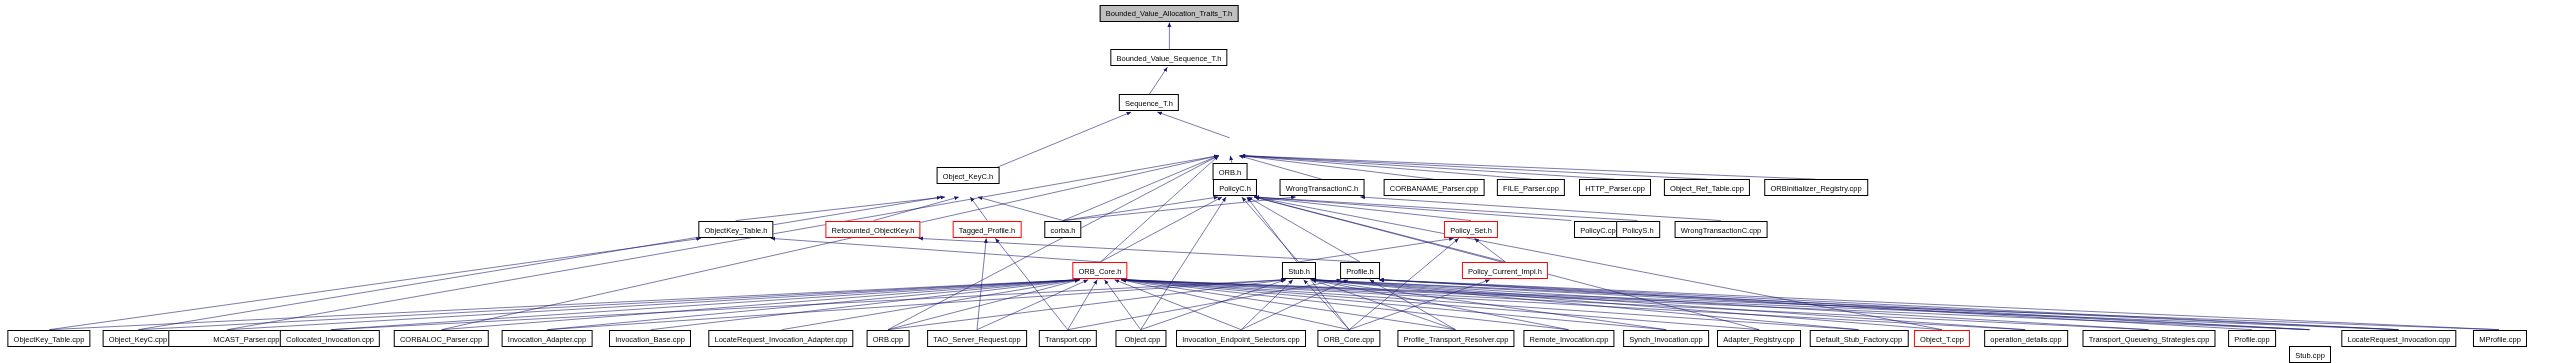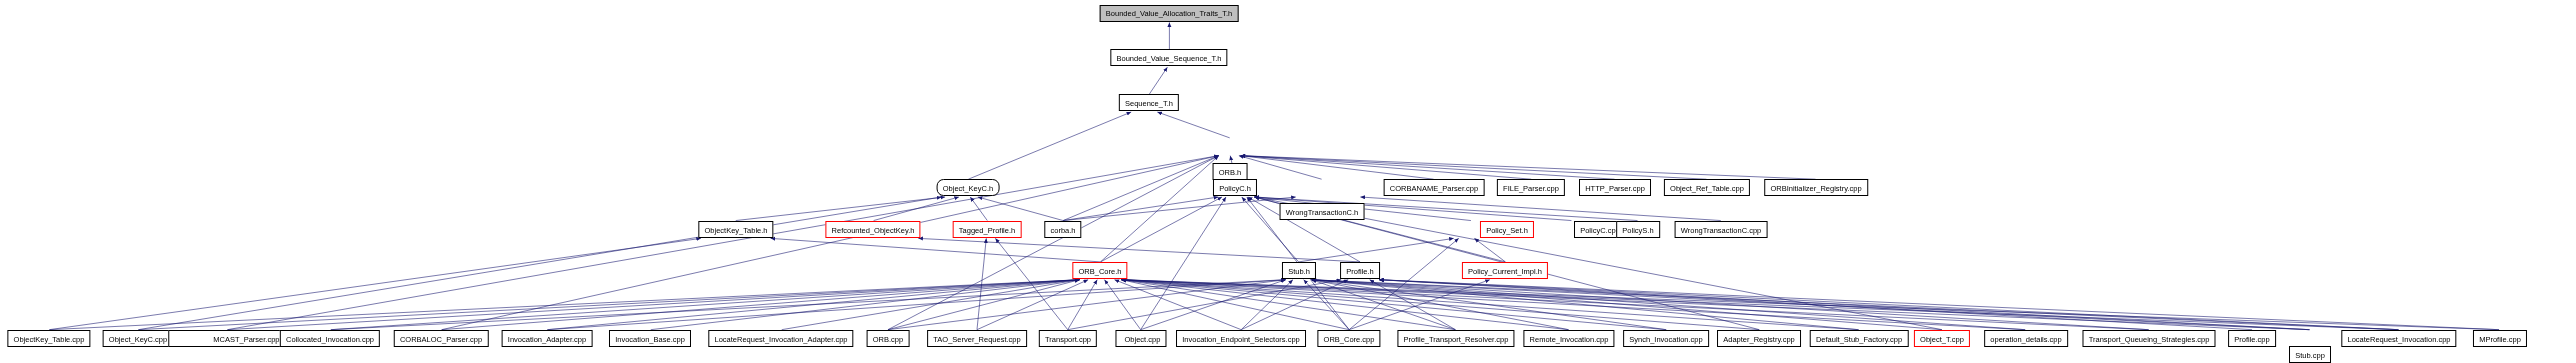--- a/index.html
+++ b/index.html
@@ -146,33 +146,33 @@
       <line x1="4020" y1="574" x2="2400.05" y2="487" marker-end="url(#arrowhead)"></line>
       <line x1="4175" y1="574" x2="2400.05" y2="487" marker-end="url(#arrowhead)"></line>
       <line x1="4350" y1="574" x2="2400.05" y2="487" marker-end="url(#arrowhead)"></line>
       <line x1="2160" y1="574" x2="2346.3" y2="487" marker-end="url(#arrowhead)"></line>
       <line x1="2348" y1="574" x2="2592.8" y2="487" marker-end="url(#arrowhead)"></line>
     </svg>
 <div class="node root" style="left: 1169px; top: 4.6px;">Bounded_Value_Allocation_Traits_T.h</div>
     <div class="node" style="left: 1169px; top: 49px;">Bounded_Value_Sequence_T.h</div>
     <div class="node" style="left: 1149px; top: 94px;">Sequence_T.h</div>
     <div class="node" style="left: 1230px; top: 138px; margin-top: 25px;">ORB.h</div>
-    <div class="node" style="left: 968px; top: 179px; border-radius: 7px;">Object_KeyC.h</div>
+    <div class="node" style="left: 968px; top: 167px;">Object_KeyC.h</div>
     <div class="node" style="left: 1235px; top: 179px;">PolicyC.h</div>
-    <div class="node" style="left: 1322px; top: 179px; margin-top: 24px;">WrongTransactionC.h</div>
+    <div class="node" style="left: 1322px; top: 179px;">WrongTransactionC.h</div>
     <div class="node" style="left: 1434px; top: 179px;">CORBANAME_Parser.cpp</div>
     <div class="node" style="left: 1531px; top: 179px;">FILE_Parser.cpp</div>
     <div class="node" style="left: 1615px; top: 179px;">HTTP_Parser.cpp</div>
     <div class="node" style="left: 1707px; top: 179px;">Object_Ref_Table.cpp</div>
     <div class="node" style="left: 1816px; top: 179px;">ORBInitializer_Registry.cpp</div>
     <div class="node" style="left: 736px; top: 221px;">ObjectKey_Table.h</div>
     <div class="node truncated" style="left: 873px; top: 221px;">Refcounted_ObjectKey.h</div>
     <div class="node truncated" style="left: 987px; top: 221px;">Tagged_Profile.h</div>
     <div class="node" style="left: 1063px; top: 221px;">corba.h</div>
-    <div class="node truncated" style="left: 1471px; top: 221px; margin-left: 36px;">Policy_Set.h</div>
+    <div class="node truncated" style="left: 1471px; top: 221px;">Policy_Set.h</div>
     <div class="node" style="left: 1572px; top: 221px; margin-left: 28px;">PolicyC.cpp</div>
     <div class="node" style="left: 1638px; top: 221px;">PolicyS.h</div>
     <div class="node" style="left: 1721px; top: 221px;">WrongTransactionC.cpp</div>
     <div class="node truncated" style="left: 1100px; top: 262px;">ORB_Core.h</div>
     <div class="node" style="left: 1299px; top: 262px;">Stub.h</div>
     <div class="node" style="left: 1360px; top: 262px;">Profile.h</div>
     <div class="node truncated" style="left: 1505px; top: 262px;">Policy_Current_Impl.h</div>
     <div class="node" style="left: 49px; top: 330px;">ObjectKey_Table.cpp</div>
     <div class="node" style="left: 138px; top: 330px;">Object_KeyC.cpp</div>
     <div class="node" style="left: 227px; top: 330px; padding-left: 44px;">MCAST_Parser.cpp</div>

